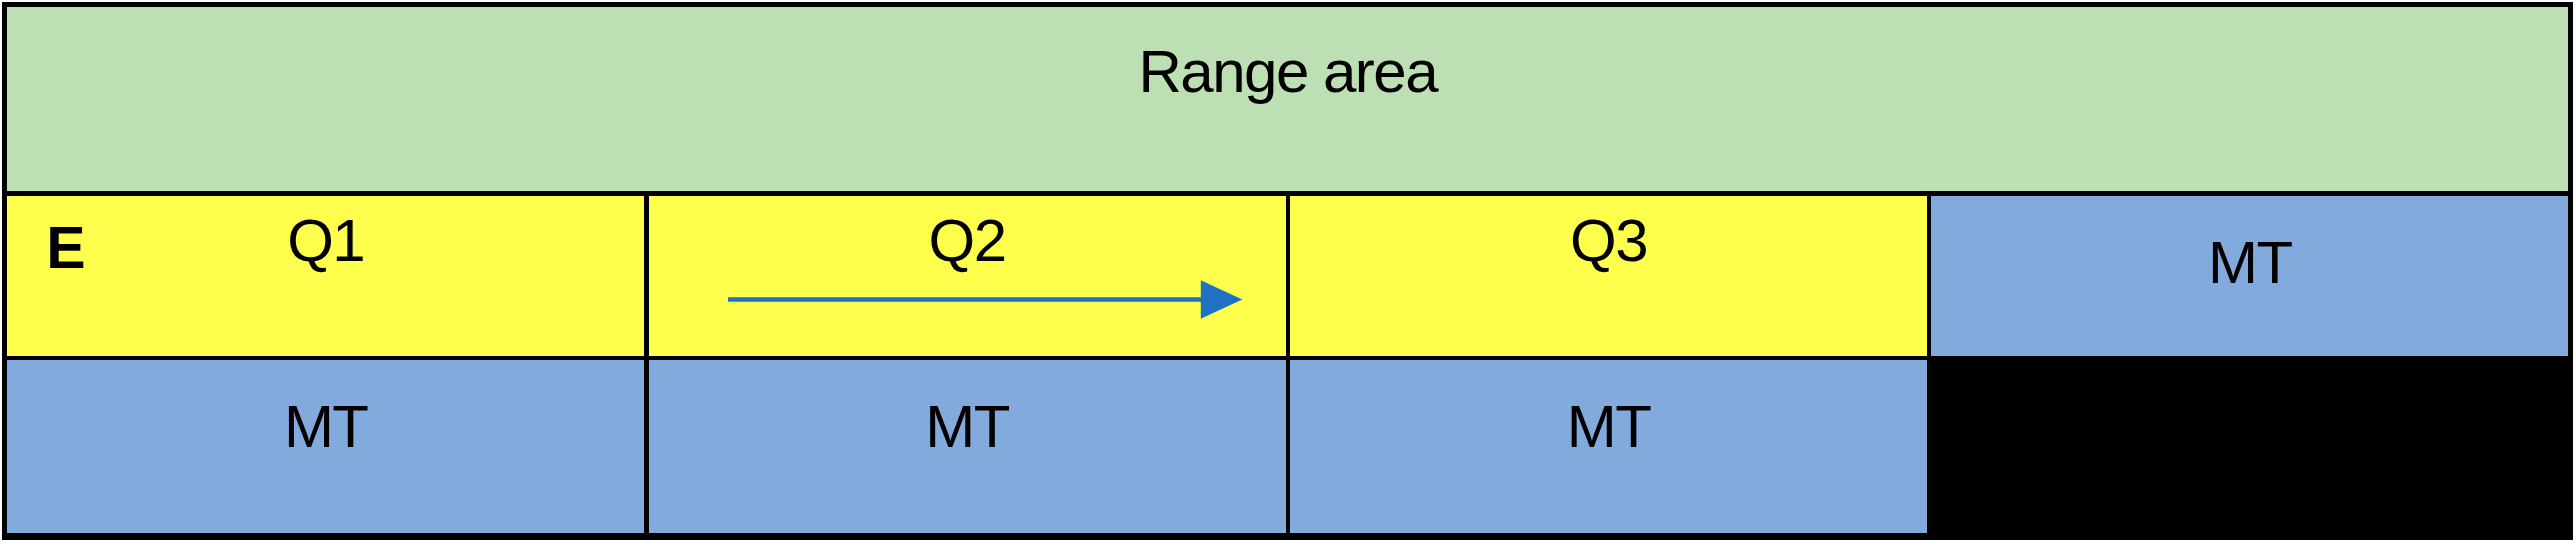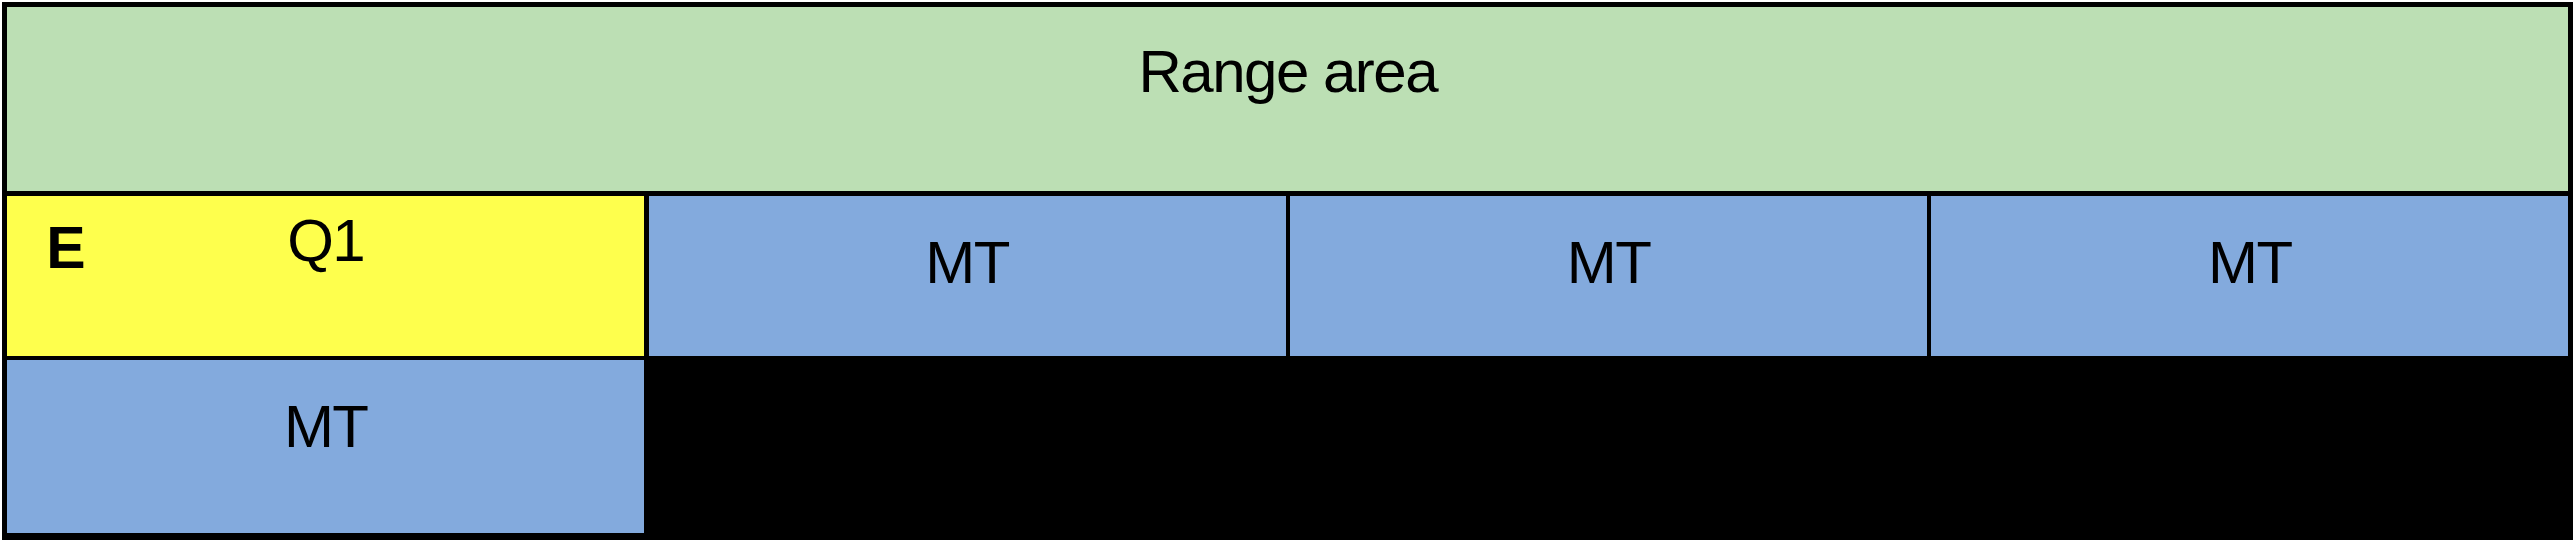--- a/index.html
+++ b/index.html
@@ -82,21 +82,31 @@
 
     <div class="cell header">
       <span class="big-label">Range area</span>
     </div>
 
     <div class="cell quarter">
       <span class="e-label">E</span>
       <span class="big-label">Q1</span>
     </div>
 
+    <div class="cell quarter">
+      <span class="big-label">Q2</span>
+      <svg class="arrow" viewBox="0 0 672 56" preserveAspectRatio="none">
+        <line x1="0" y1="28" x2="618" y2="28" stroke-width="6"></line>
+        <polygon points="616,3 670,28 616,53"></polygon>
+      </svg>
+    </div>
 
+    <div class="cell quarter">
+      <span class="big-label">Q3</span>
+    </div>
 
 
     <div class="cell mt">
       <span class="big-label">MT</span>
     </div>
     <div class="cell mt">
       <span class="big-label">MT</span>
     </div>
     <div class="cell mt">
       <span class="big-label">MT</span>

